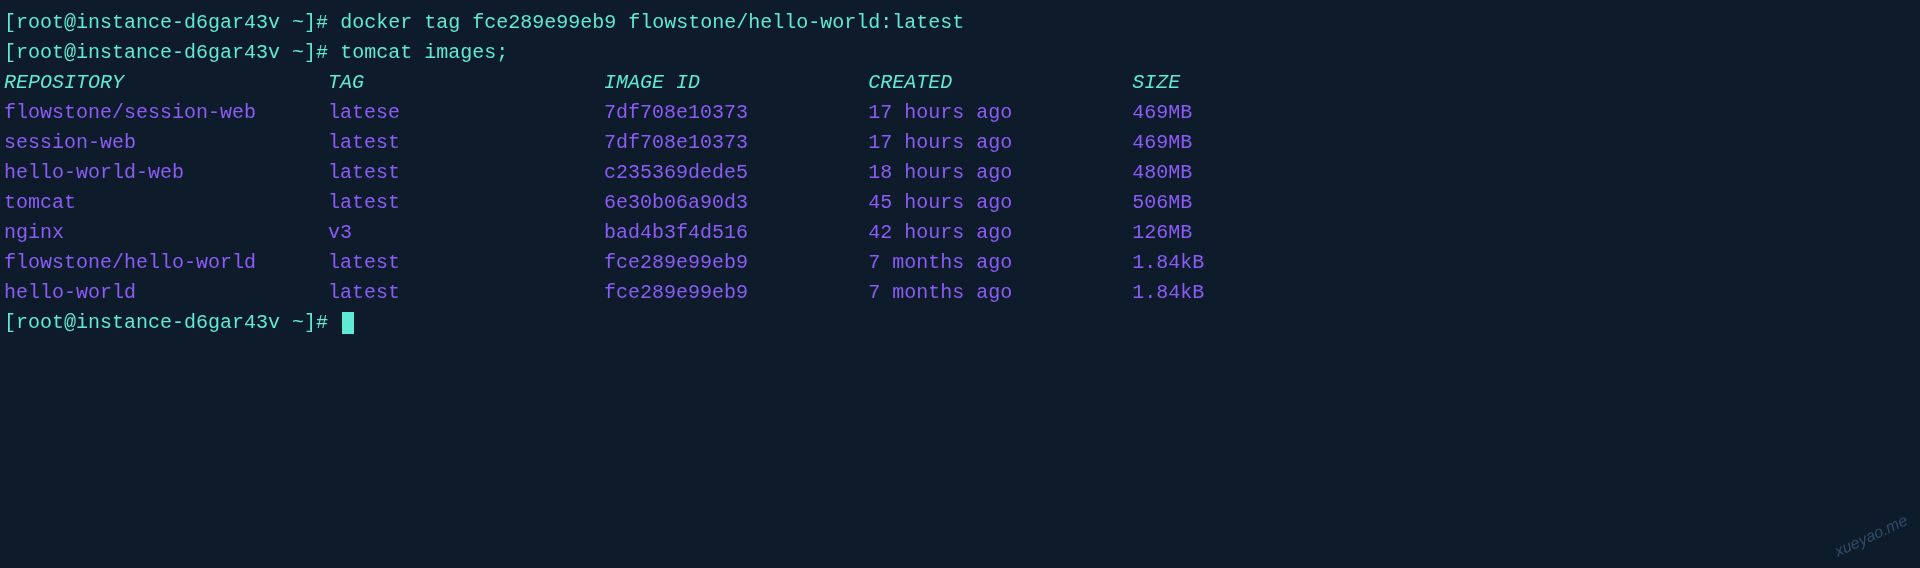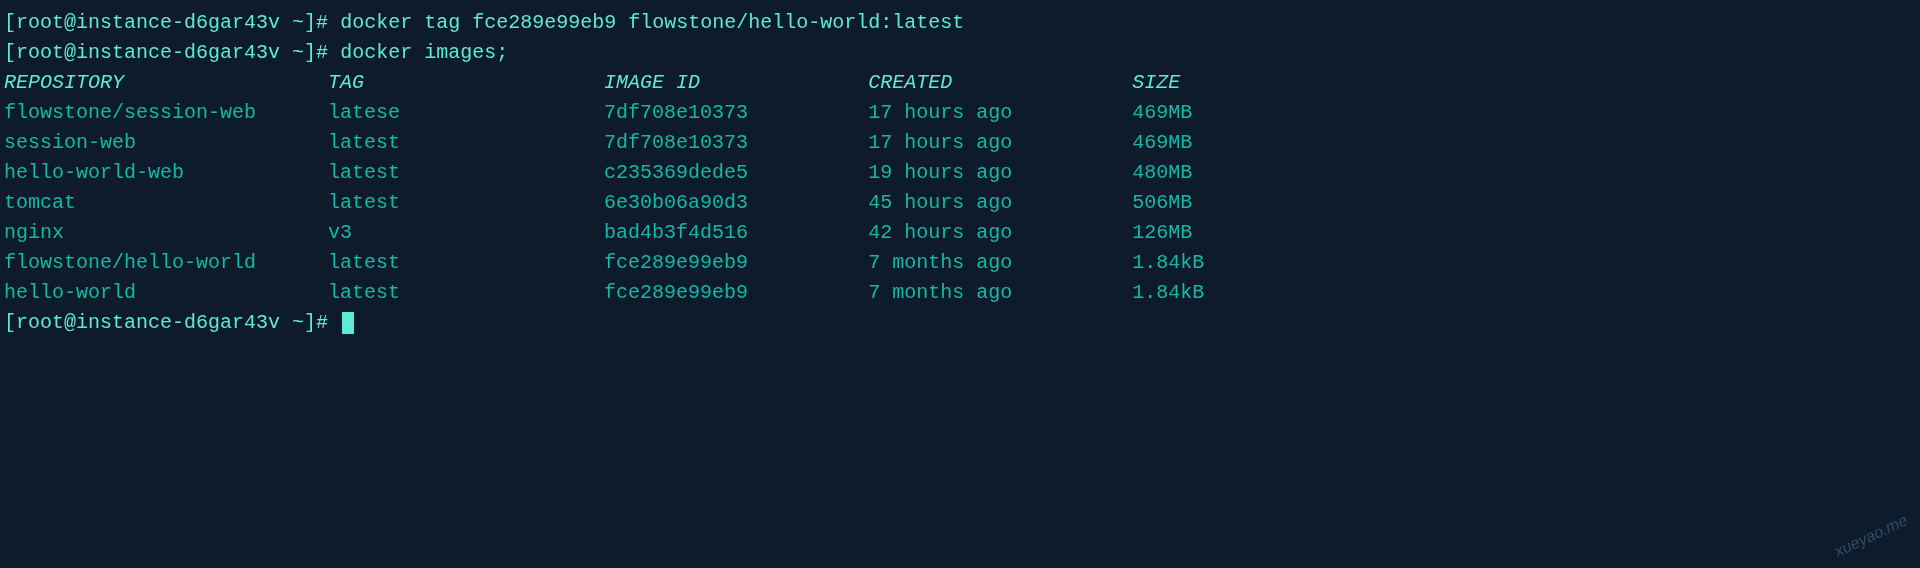--- a/index.html
+++ b/index.html
@@ -25,21 +25,21 @@
     .command {
       color: #5eead4;
     }
     .header-row {
       white-space: pre;
       color: #5eead4;
       font-style: italic;
     }
     .data-row {
       white-space: pre;
-      color: #14b8a6;
+      color: #8b5cf6;
     }
     .cursor {
       display: inline-block;
       width: 12px;
       height: 22px;
       background-color: #5eead4;
       vertical-align: text-bottom;
       margin-left: 2px;
     }
     .watermark {
@@ -50,28 +50,28 @@
       font-size: 16px;
       transform: rotate(-25deg);
       font-family: sans-serif;
       font-style: italic;
     }
   </style>
 </head>
 <body>
 
 <div class="prompt-line">[<span>root@instance-d6gar43v</span> <span>~</span>]<span>#</span> <span class="command">docker tag fce289e99eb9 flowstone/hello-world:latest</span></div>
-<div class="prompt-line">[<span>root@instance-d6gar43v</span> <span>~</span>]<span>#</span> <span class="command">docker images;</span></div>
+<div class="prompt-line">[<span>root@instance-d6gar43v</span> <span>~</span>]<span>#</span> <span class="command">tomcat images;</span></div>
 
 <div class="header-row" id="header-row">REPOSITORY                 TAG                    IMAGE ID              CREATED               SIZE</div>
 
 <div id="data-rows">
     <div class="data-row">flowstone/session-web      latese                 7df708e10373          17 hours ago          469MB</div>
     <div class="data-row">session-web                latest                 7df708e10373          17 hours ago          469MB</div>
-    <div class="data-row">hello-world-web            latest                 c235369dede5          19 hours ago          480MB</div>
+    <div class="data-row">hello-world-web            latest                 c235369dede5          18 hours ago          480MB</div>
     <div class="data-row">tomcat                     latest                 6e30b06a90d3          45 hours ago          506MB</div>
     <div class="data-row">nginx                      v3                     bad4b3f4d516          42 hours ago          126MB</div>
     <div class="data-row">flowstone/hello-world      latest                 fce289e99eb9          7 months ago          1.84kB</div>
     <div class="data-row">hello-world                latest                 fce289e99eb9          7 months ago          1.84kB</div>
   </div>
 
 <div class="prompt-line">[<span>root@instance-d6gar43v</span> <span>~</span>]<span>#</span> <span class="cursor"></span></div>
 
 <div class="watermark">xueyao.me</div>
 

